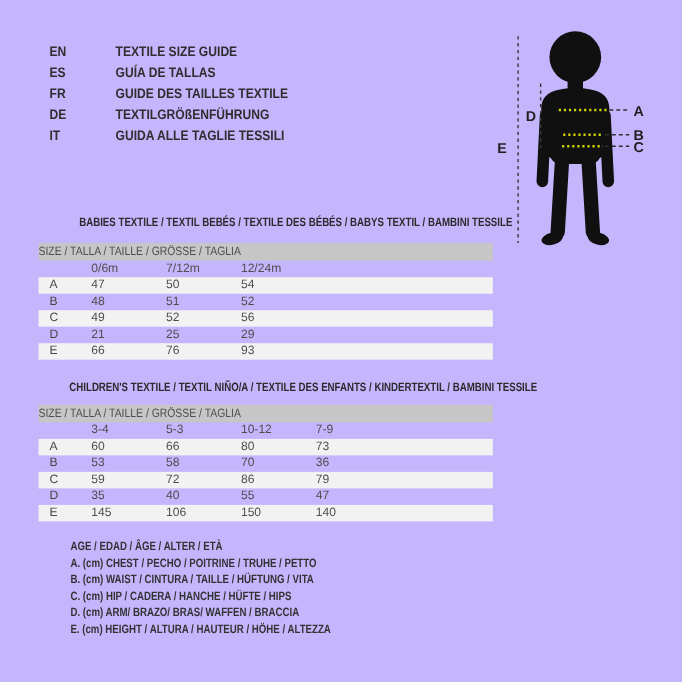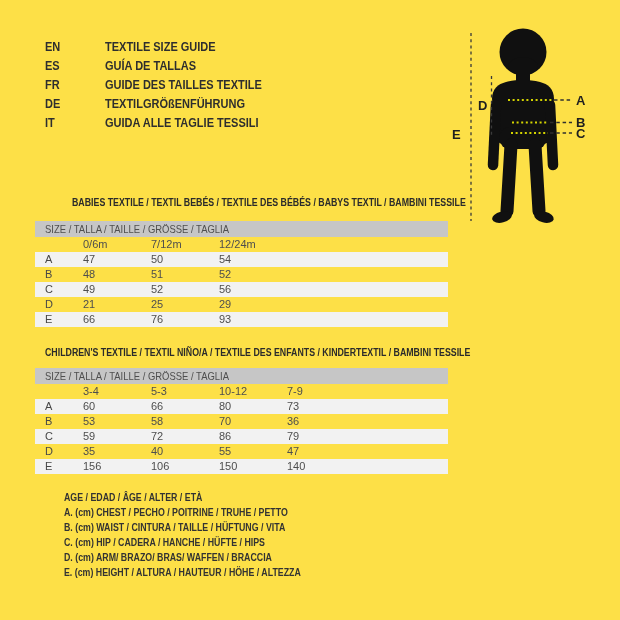--- a/index.html
+++ b/index.html
@@ -1,42 +1,42 @@
 <!DOCTYPE html>
 <html><head>
 <meta charset="utf-8">
 <style>
   html,body{margin:0;padding:0;background:#fff;}
   .canvas{
-    position:relative;width:620px;height:620px;background:#fde047;overflow:hidden;
+    position:relative;width:620px;height:620px;background:#c4b5fd;overflow:hidden;
     font-family:"Liberation Sans",sans-serif;color:#3d3d3d;
   }
   .cond{display:inline-block;transform:scaleX(0.8);transform-origin:0 50%;white-space:nowrap;}
   .cond88{display:inline-block;transform:scaleX(0.88);transform-origin:0 50%;white-space:nowrap;}
   .cond86{display:inline-block;transform:scaleX(0.86);transform-origin:0 50%;white-space:nowrap;}
 
   
   .lang-block{position:absolute;left:45px;top:38px;}
   .lang-row{height:19px;line-height:19px;font-size:12.5px;font-weight:700;color:#2e2e2e;white-space:nowrap;}
   .lang-code{display:inline-block;width:60px;}
 
   
   .figure{position:absolute;left:440px;top:15px;width:180px;height:230px;}
   .figure text{font-family:"Liberation Sans",sans-serif;font-size:13px;font-weight:600;fill:#1f1f1f;}
 
   
   .tbl-title{position:absolute;font-size:11px;font-weight:700;color:#2b2b2b;white-space:nowrap;}
   #babies-title{left:45px;top:196px;padding-left:27px;}
-  #children-title{left:45px;top:346px;}
+  #children-title{left:63px;top:346px;}
 
   
   .tbl{position:absolute;left:35px;width:413px;}
   #babies-table{top:221px;}
   #children-table{top:368px;}
-  .tbl-head{height:16px;line-height:16px;background:#c6c6c6;font-size:11px;color:#4e4e4e;padding-left:10px;}
+  .tbl-head{height:16px;line-height:16px;background:#c6c6c6;font-size:11px;color:#4e4e4e;}
   .trow{display:grid;grid-template-columns:48px 68px 68px 68px 68px 1fr;height:15px;line-height:15px;font-size:11px;color:#4e4e4e;}
   .trow.alt{background:#f2f2f2;}
   .tletter{padding-left:10px;color:#474747;}
 
   
   .legend{position:absolute;left:45px;top:490px;margin-left:19px;}
   .legend-line{height:15px;line-height:15px;font-size:11px;font-weight:700;color:#333333;white-space:nowrap;}
 </style>
 </head>
 <body>
@@ -175,21 +175,21 @@
     </div>
     <div class="trow">
       <span class="tletter">D</span>
       <span>35</span>
       <span>40</span>
       <span>55</span>
       <span>47</span>
     </div>
     <div class="trow alt">
       <span class="tletter">E</span>
-      <span>156</span>
+      <span>145</span>
       <span>106</span>
       <span>150</span>
       <span>140</span>
     </div>
   </div>
 
   <div class="legend">
     <div class="legend-line"><span class="cond">AGE / EDAD / ÂGE / ALTER / ETÀ</span></div>
     <div class="legend-line"><span class="cond">A. (cm) CHEST / PECHO / POITRINE / TRUHE / PETTO</span></div>
     <div class="legend-line"><span class="cond">B. (cm) WAIST / CINTURA / TAILLE / HÜFTUNG / VITA</span></div>

